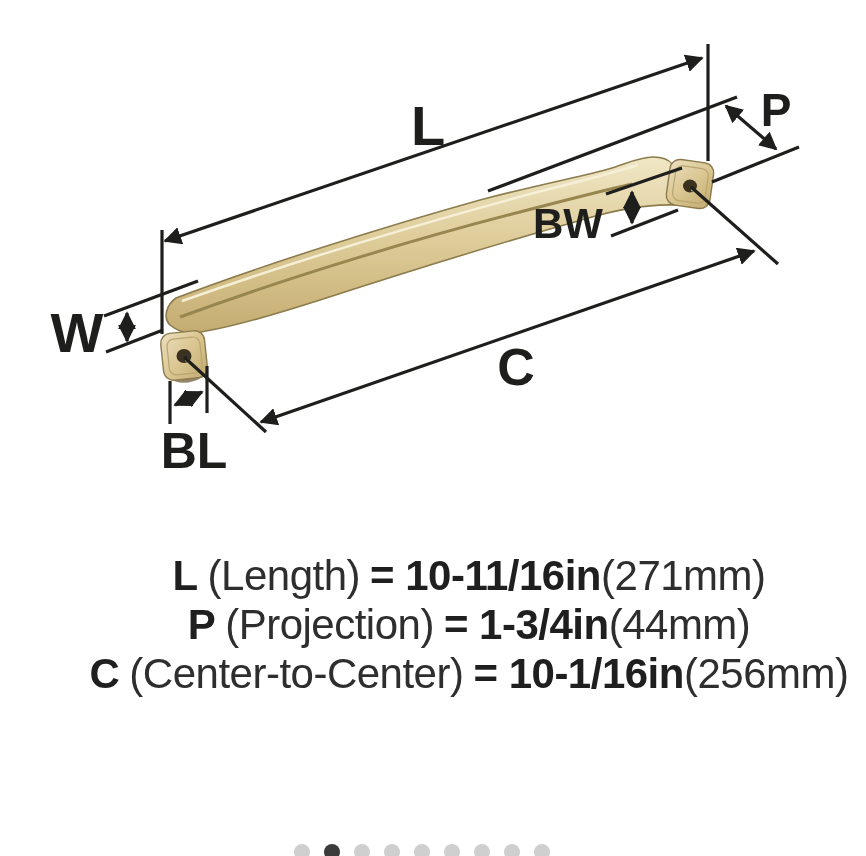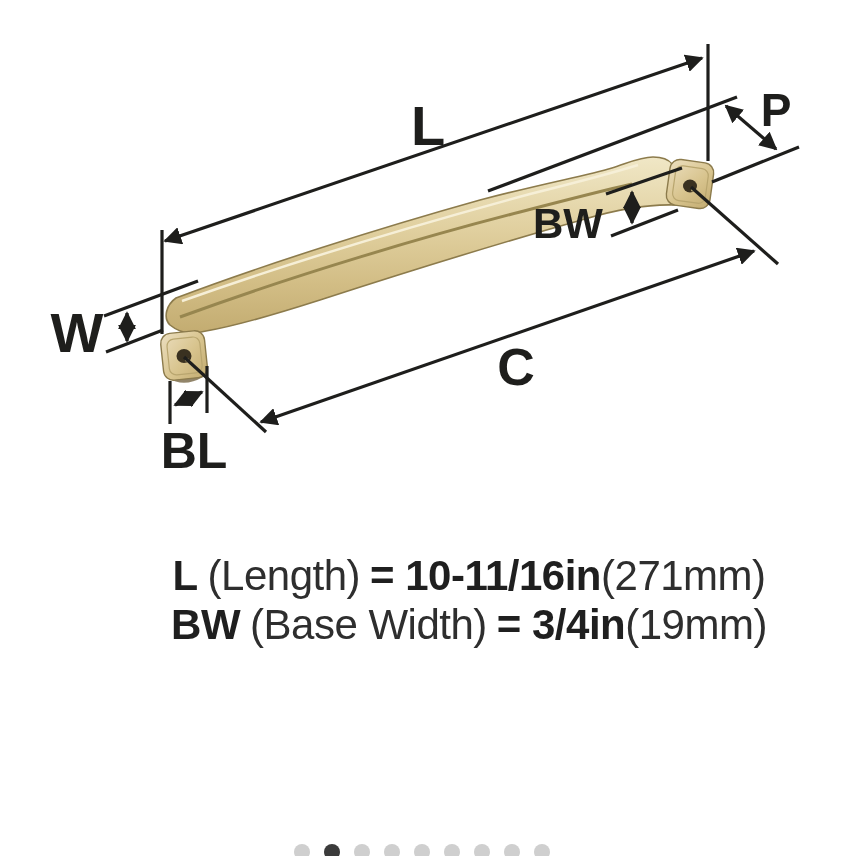--- a/index.html
+++ b/index.html
@@ -119,21 +119,24 @@
     <text class="dim-label" x="516" y="385" font-size="52" text-anchor="middle">C</text>
     <text class="dim-label" x="194" y="468" font-size="50" text-anchor="middle">BL</text>
     <text class="dim-label" x="568" y="238" font-size="42" text-anchor="middle">BW</text>
   </svg>
 
   <div class="specs">
     <div class="spec-row">
       <span class="sp-b gap">L</span><span class="sp-r gap">(Length)</span><span class="sp-b">= 10-11/16in</span><span class="sp-r">(271mm)</span>
     </div>
     <div class="spec-row">
-      <span class="sp-b gap">BW</span><span class="sp-r gap">(Base Width)</span><span class="sp-b">= 3/4in</span><span class="sp-r">(19mm)</span>
+      <span class="sp-b gap">P</span><span class="sp-r gap">(Projection)</span><span class="sp-b">= 1-3/4in</span><span class="sp-r">(44mm)</span>
+    </div>
+    <div class="spec-row">
+      <span class="sp-b gap">C</span><span class="sp-r gap">(Center-to-Center)</span><span class="sp-b">= 10-1/16in</span><span class="sp-r">(256mm)</span>
     </div>
   </div>
 
   <div class="dots">
       <div class="dot"></div>
       <div class="dot active"></div>
       <div class="dot"></div>
       <div class="dot"></div>
       <div class="dot"></div>
       <div class="dot"></div>

